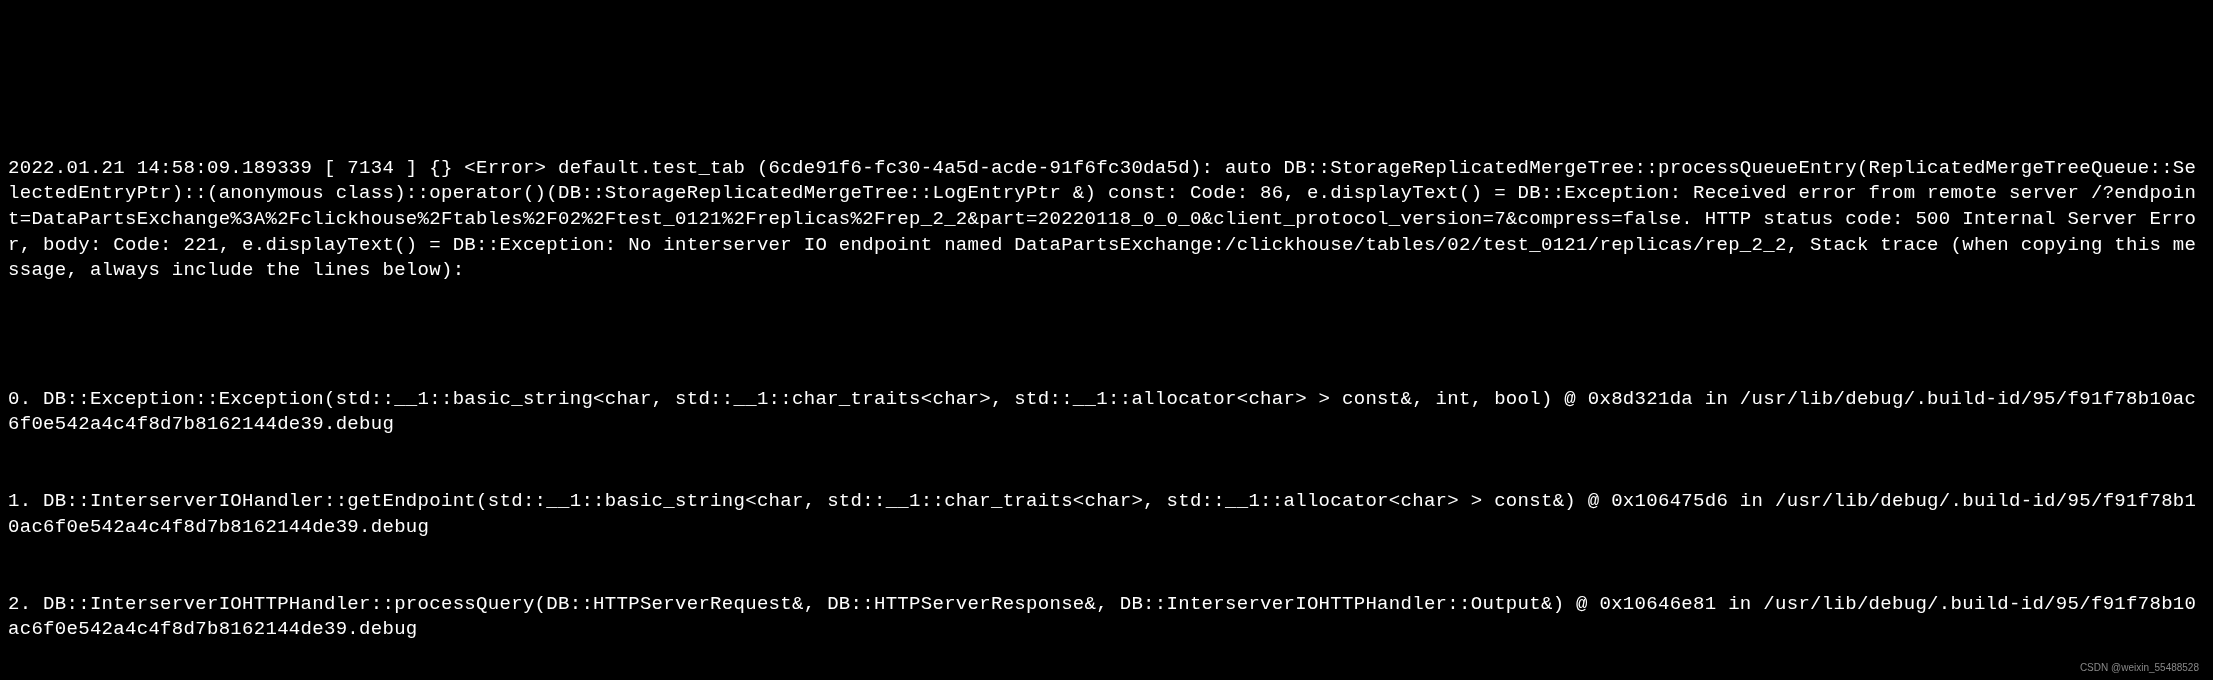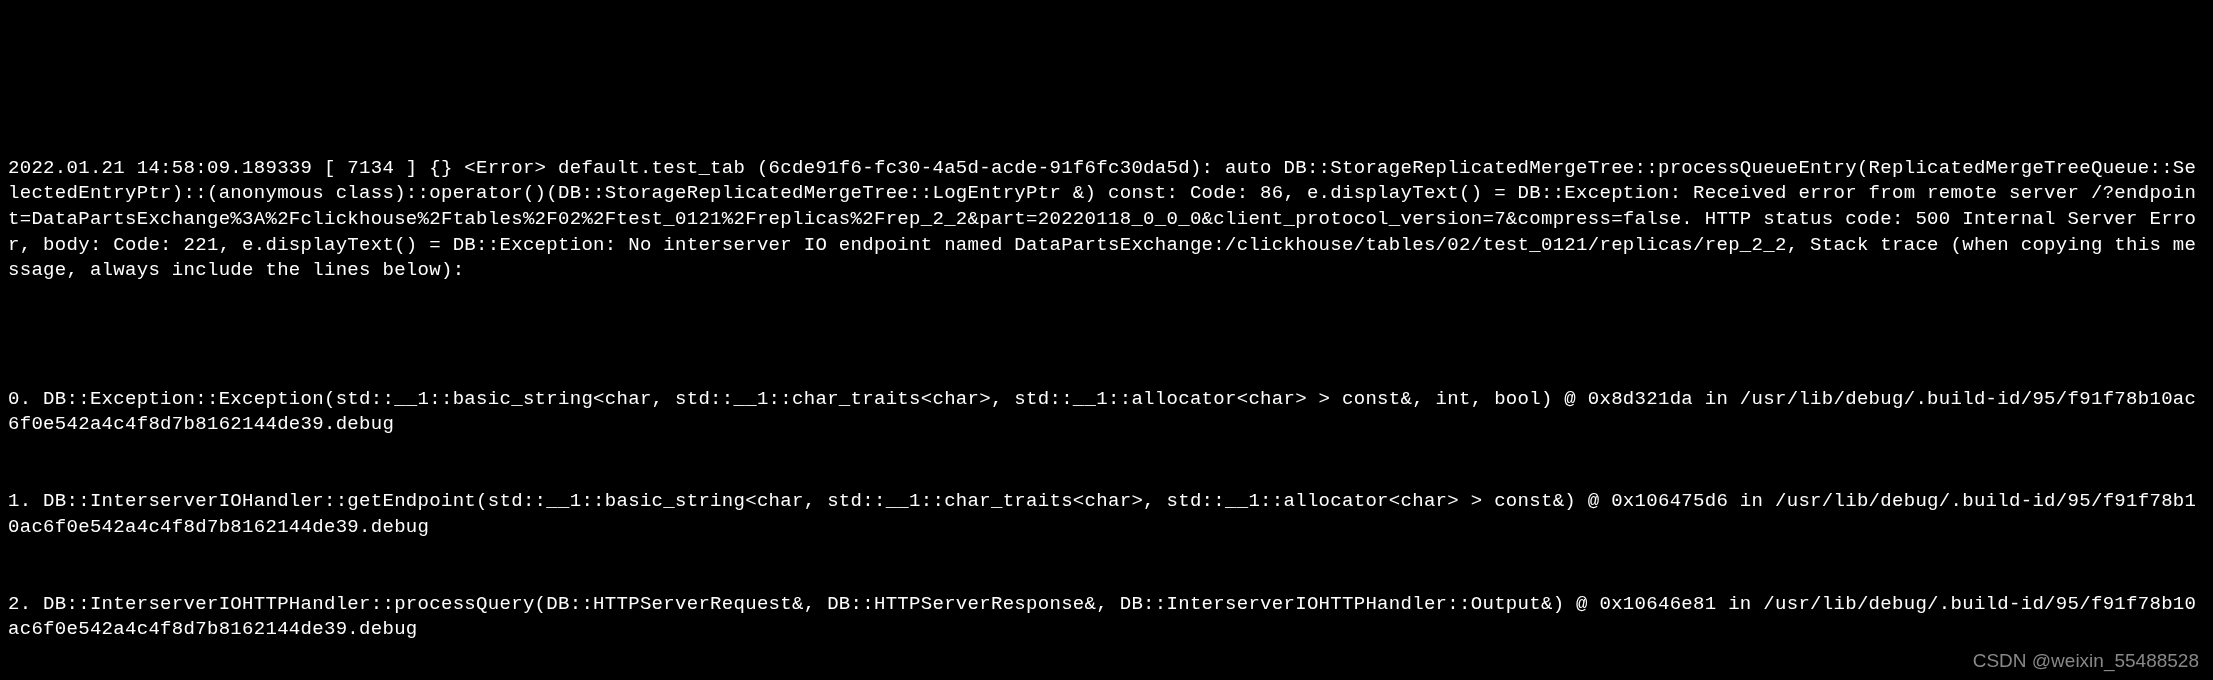--- a/index.html
+++ b/index.html
@@ -24,21 +24,21 @@
     }
     .terminal-output {
       white-space: pre-wrap;
       word-break: break-all;
     }
     .watermark {
       position: absolute;
       bottom: 6px;
       right: 14px;
       color: #888888;
-      font-size: 19px;
+      font-size: 10px;
       font-family: sans-serif;
       letter-spacing: 0;
     }
   </style>
 </head>
 <body>
 
 
 
 <div class="terminal-output">

